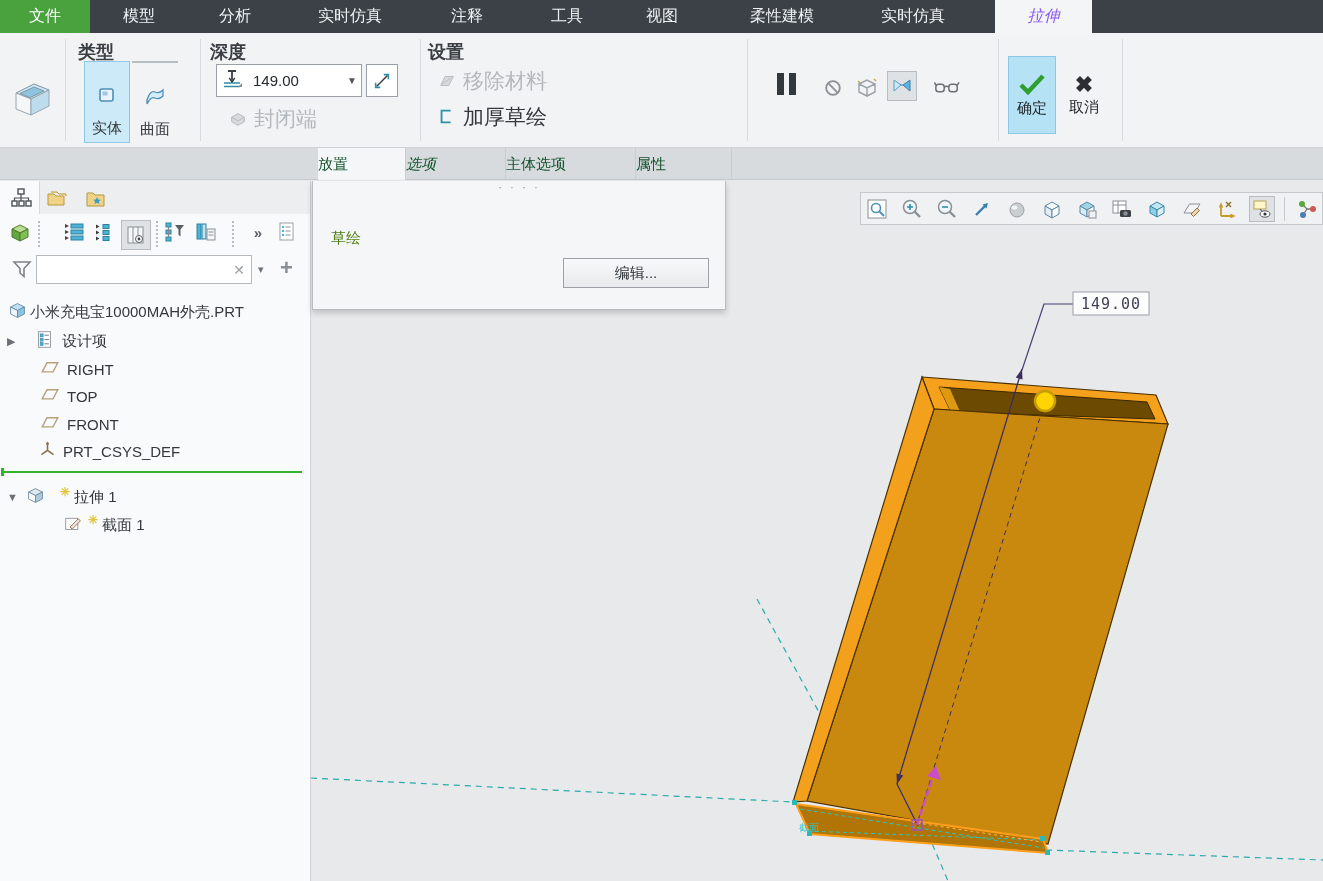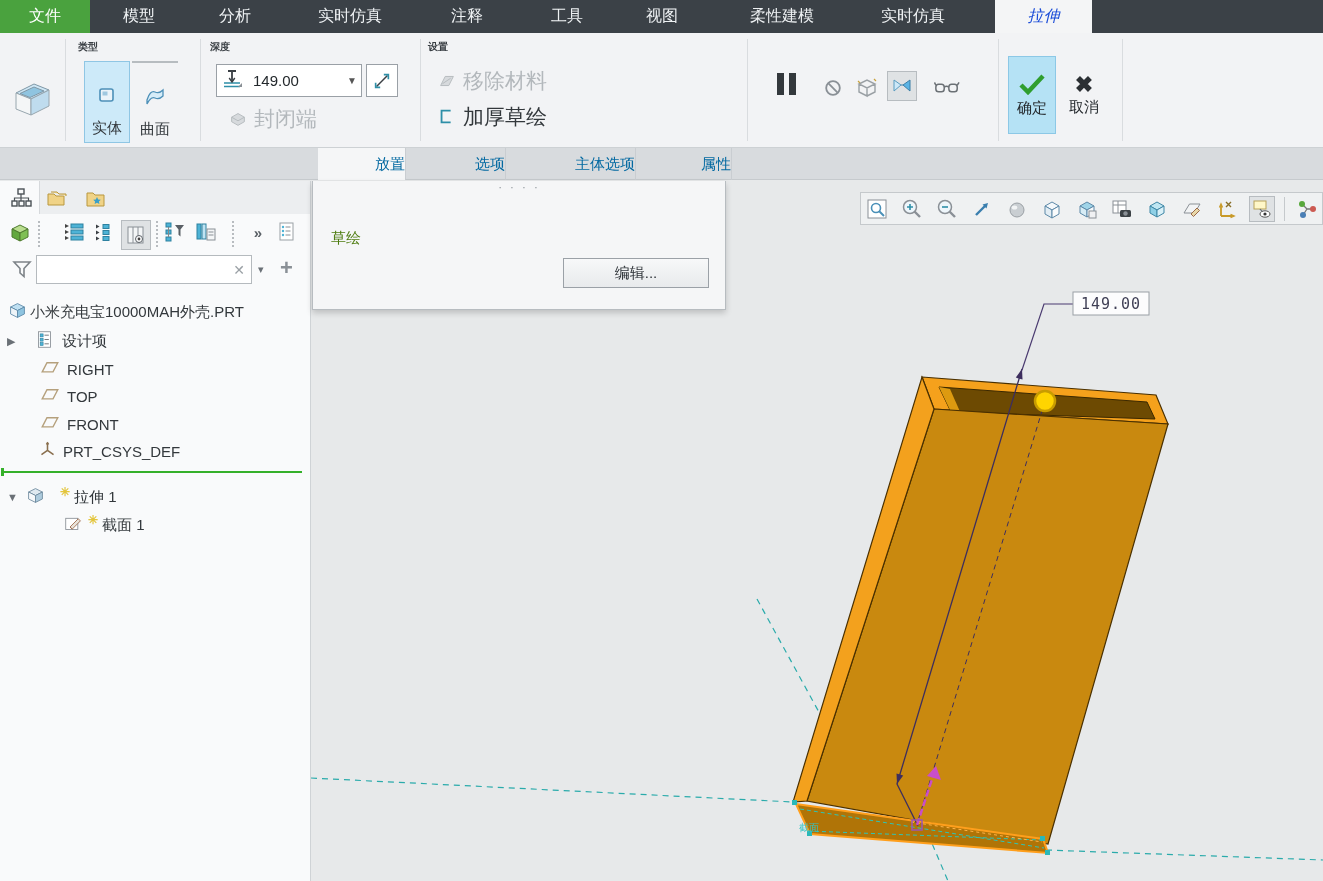--- a/index.html
+++ b/index.html
@@ -4,26 +4,26 @@
 <style>
   * { box-sizing: border-box; margin: 0; padding: 0; }
   html,body { width:1323px; height:881px; }
   body { position:relative; font-family:"Liberation Sans",sans-serif; background:#e7e9ea; overflow:hidden; }
 
   
   .topbar { position:absolute; left:0; top:0; width:1323px; height:33px; background:#3b4147; }
   .menu-item { position:absolute; top:0; height:33px; display:flex; align-items:center; justify-content:center;
                color:#eef1f3; font-size:16px; white-space:nowrap; cursor:default; }
   .file-btn { left:0; width:90px; background:#4aa23e; color:#fff; }
-  .ribbon-tab-active { background:#f4f5f6; color:#1d4ed8; font-style:italic; }
+  .ribbon-tab-active { background:#f4f5f6; color:#8b5cf6; font-style:italic; }
 
   
   .ribbon { position:absolute; left:0; top:33px; width:1323px; height:115px; background:#f2f3f5; border-bottom:1px solid #cdd1d4; }
   .rsep { position:absolute; top:6px; width:1px; height:102px; background:#d9dcdf; }
-  .group-label { position:absolute; font-size:10px; font-weight:bold; color:#3a3f44; }
+  .group-label { position:absolute; font-size:18px; font-weight:bold; color:#3a3f44; }
   .big-btn { position:absolute; width:46px; height:82px; display:flex; flex-direction:column; align-items:center;
              justify-content:flex-end; padding-bottom:4px; font-size:15px; color:#33383c; gap:8px; }
   .big-btn svg { margin-bottom:2px; }
   .sel-blue { background:#cdeaf9; border:1px solid #8fc6e4; }
   .depth-box { position:absolute; left:216px; top:31px; width:146px; height:33px; background:#fff; border:1px solid #9aa0a6;
                display:flex; align-items:center; }
   .depth-val { flex:1; font-size:15px; color:#23282c; padding-left:6px; }
   .dd-arrow { width:18px; color:#555; font-size:10px; text-align:center; }
   .flip-btn { position:absolute; left:366px; top:31px; width:32px; height:33px; background:#fff; border:1px solid #9aa0a6;
               display:flex; align-items:center; justify-content:center; }
@@ -32,21 +32,21 @@
   .tool-ico { width:30px; height:30px; display:flex; align-items:center; justify-content:center; position:absolute; }
   .tool-ico.selected { background:#dfe2e4; border:1px solid #b7bcc0; }
   .ok-btn { position:absolute; left:1008px; top:23px; width:48px; height:78px; background:#b5e2f5; border:1px solid #8cc8e6;
             display:flex; flex-direction:column; align-items:center; justify-content:center; gap:4px; font-size:15px; color:#23282c; }
   .cancel-btn { position:absolute; left:1060px; top:23px; width:48px; height:78px; display:flex; flex-direction:column;
             align-items:center; justify-content:center; gap:2px; font-size:15px; color:#23282c; }
   .cancel-x { font-size:22px; font-weight:bold; color:#2b2f33; line-height:22px; }
 
   
   .tabstrip { position:absolute; left:0; top:148px; width:1323px; height:32px; background:#d8dbde; border-bottom:1px solid #c6cacd; }
-  .dtab { position:absolute; top:0; height:32px; line-height:32px; text-align:right; font-size:15px; color:#0369a1;
+  .dtab { position:absolute; top:0; height:32px; line-height:32px; text-align:left; font-size:15px; color:#14532d;
           border-right:1px solid #c9cdd1; cursor:default; }
   .dtab.active { background:#f5f6f7; }
 
   
   .leftpanel { position:absolute; left:0; top:181px; width:311px; height:700px; background:#f9fafb; border-right:1px solid #cfd3d6; }
   .lp-tabs { position:absolute; left:0; top:0; width:100%; height:33px; background:#eceef0; }
   .lp-tab-active { position:absolute; left:0; top:0; width:40px; height:33px; background:#f9fafb; border-right:1px solid #d6d9dc; }
   .lp-ico { position:absolute; width:24px; height:24px; display:flex; align-items:center; justify-content:center; }
   .lp-ico.selected { width:30px; height:30px; background:#dfe2e4; border:1px solid #b7bcc0; }
   .dotsep { position:absolute; top:40px; height:26px; border-left:2px dotted #b8bcc0; }
@@ -224,21 +224,21 @@
   </div>
   <div class="cancel-btn">
     <span class="cancel-x">✖</span>
     <span>取消</span>
   </div>
 </div>
 
 <div class="tabstrip">
     <div id="dtabs">
       <div class="dtab active" style="left: 318px; width: 88px;">放置</div>
-      <div class="dtab" style="left: 406px; width: 100px;">选项</div>
+      <div class="dtab" style="left: 406px; width: 100px; font-style: italic;">选项</div>
       <div class="dtab" style="left: 506px; width: 130px;">主体选项</div>
       <div class="dtab" style="left: 636px; width: 96px;">属性</div>
     </div>
   </div>
 
 <div class="leftpanel">
   <div class="lp-tabs">
     <div class="lp-tab-active"></div>
     <div class="lp-ico" style="left:9px;top:5px;">
       <svg width="22" height="22" viewBox="0 0 22 22">

